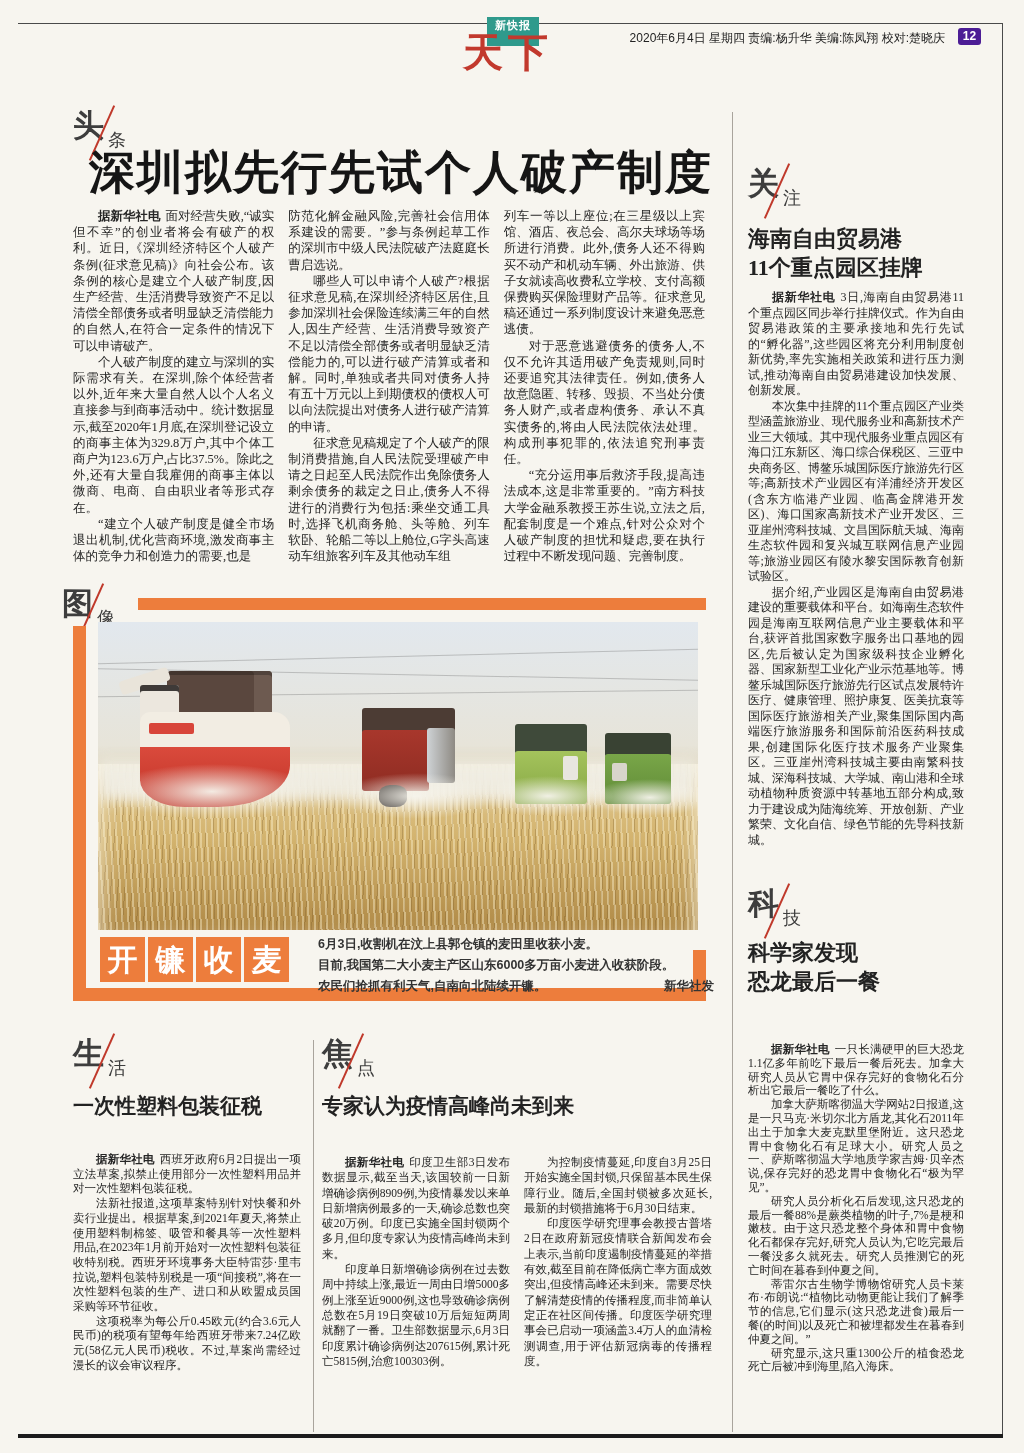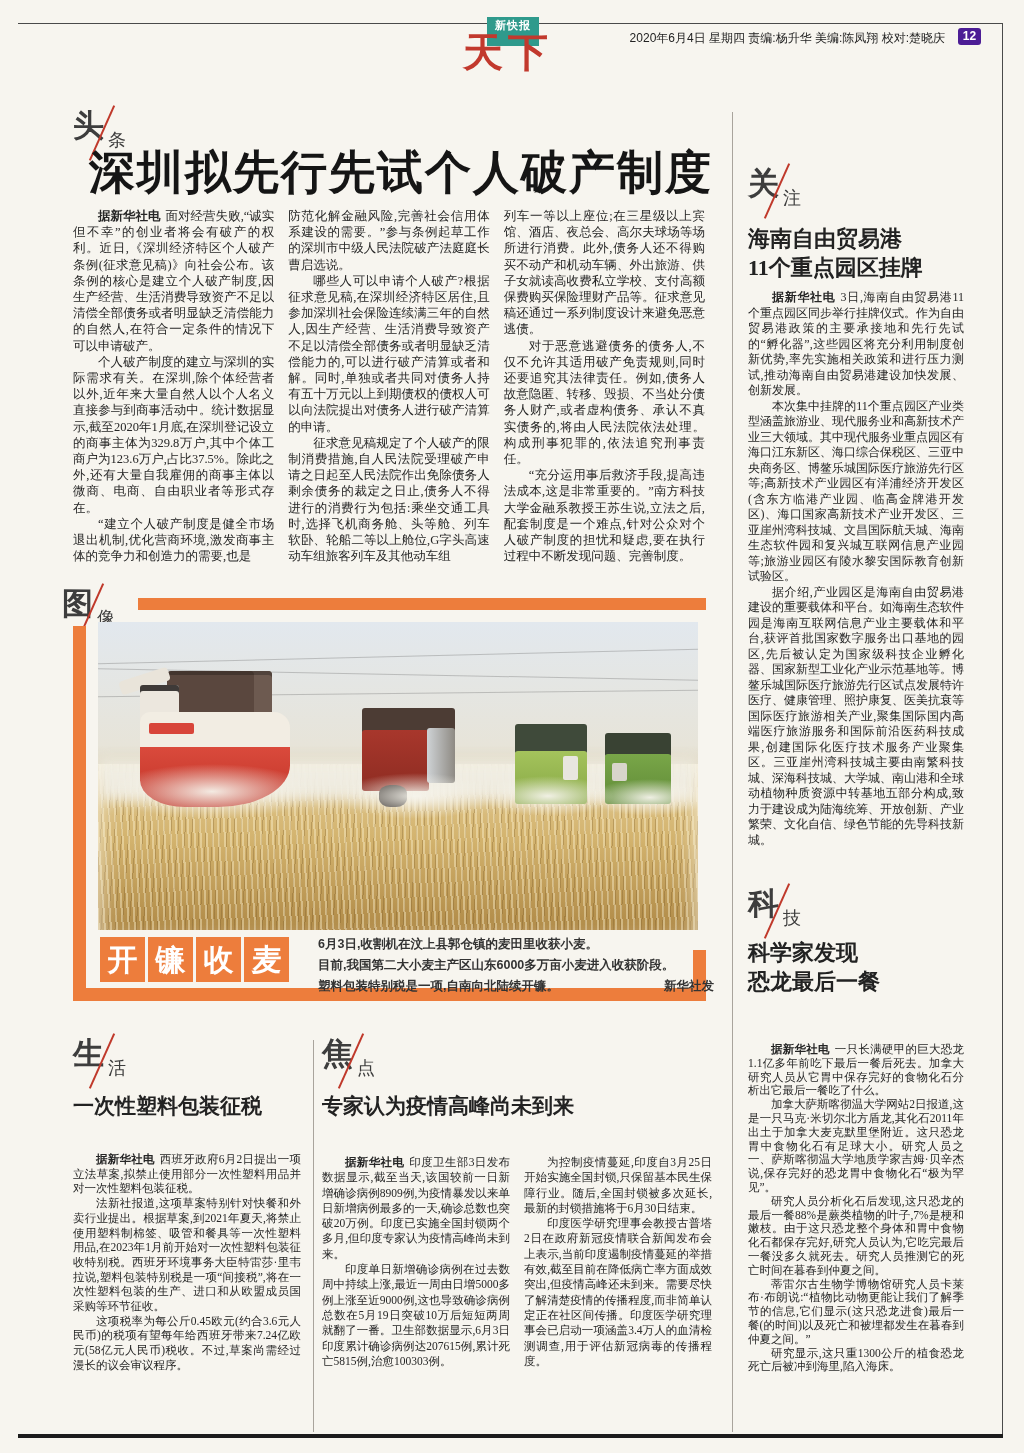--- a/index.html
+++ b/index.html
@@ -149,21 +149,21 @@
     <div class="puff" style="left:64%;top:50%;width:22%;height:13%;"></div>
     <div class="puff" style="left:82%;top:51%;width:20%;height:12%;"></div>
   </div>
 
   <div class="abs" style="left:100px;top:937px;width:200px;">
     <span class="capchar">开</span><span class="capchar">镰</span><span class="capchar">收</span><span class="capchar">麦</span>
   </div>
   <div class="abs" style="left:306px;top:934px;width:396px;margin-left:12px;">
     <div class="capline">6月3日,收割机在汶上县郭仓镇的麦田里收获小麦。</div>
     <div class="capline">目前,我国第二大小麦主产区山东6000多万亩小麦进入收获阶段。</div>
-    <div class="capline"><span class="credit">新华社发</span><span>塑料包装特别税是一项,自南向北陆续开镰。</span></div>
+    <div class="capline"><span class="credit">新华社发</span><span>农民们抢抓有利天气,自南向北陆续开镰。</span></div>
   </div>
 
   <div class="abs seclabel" style="left:748px;top:168px;">
     <span class="big">关</span>
     <span class="slash"></span>
     <span class="small">注</span>
   </div>
   <div class="abs h-side" style="left:748px;top:224px;width:220px;">
     <div>海南自由贸易港</div>
     <div>11个重点园区挂牌</div>

